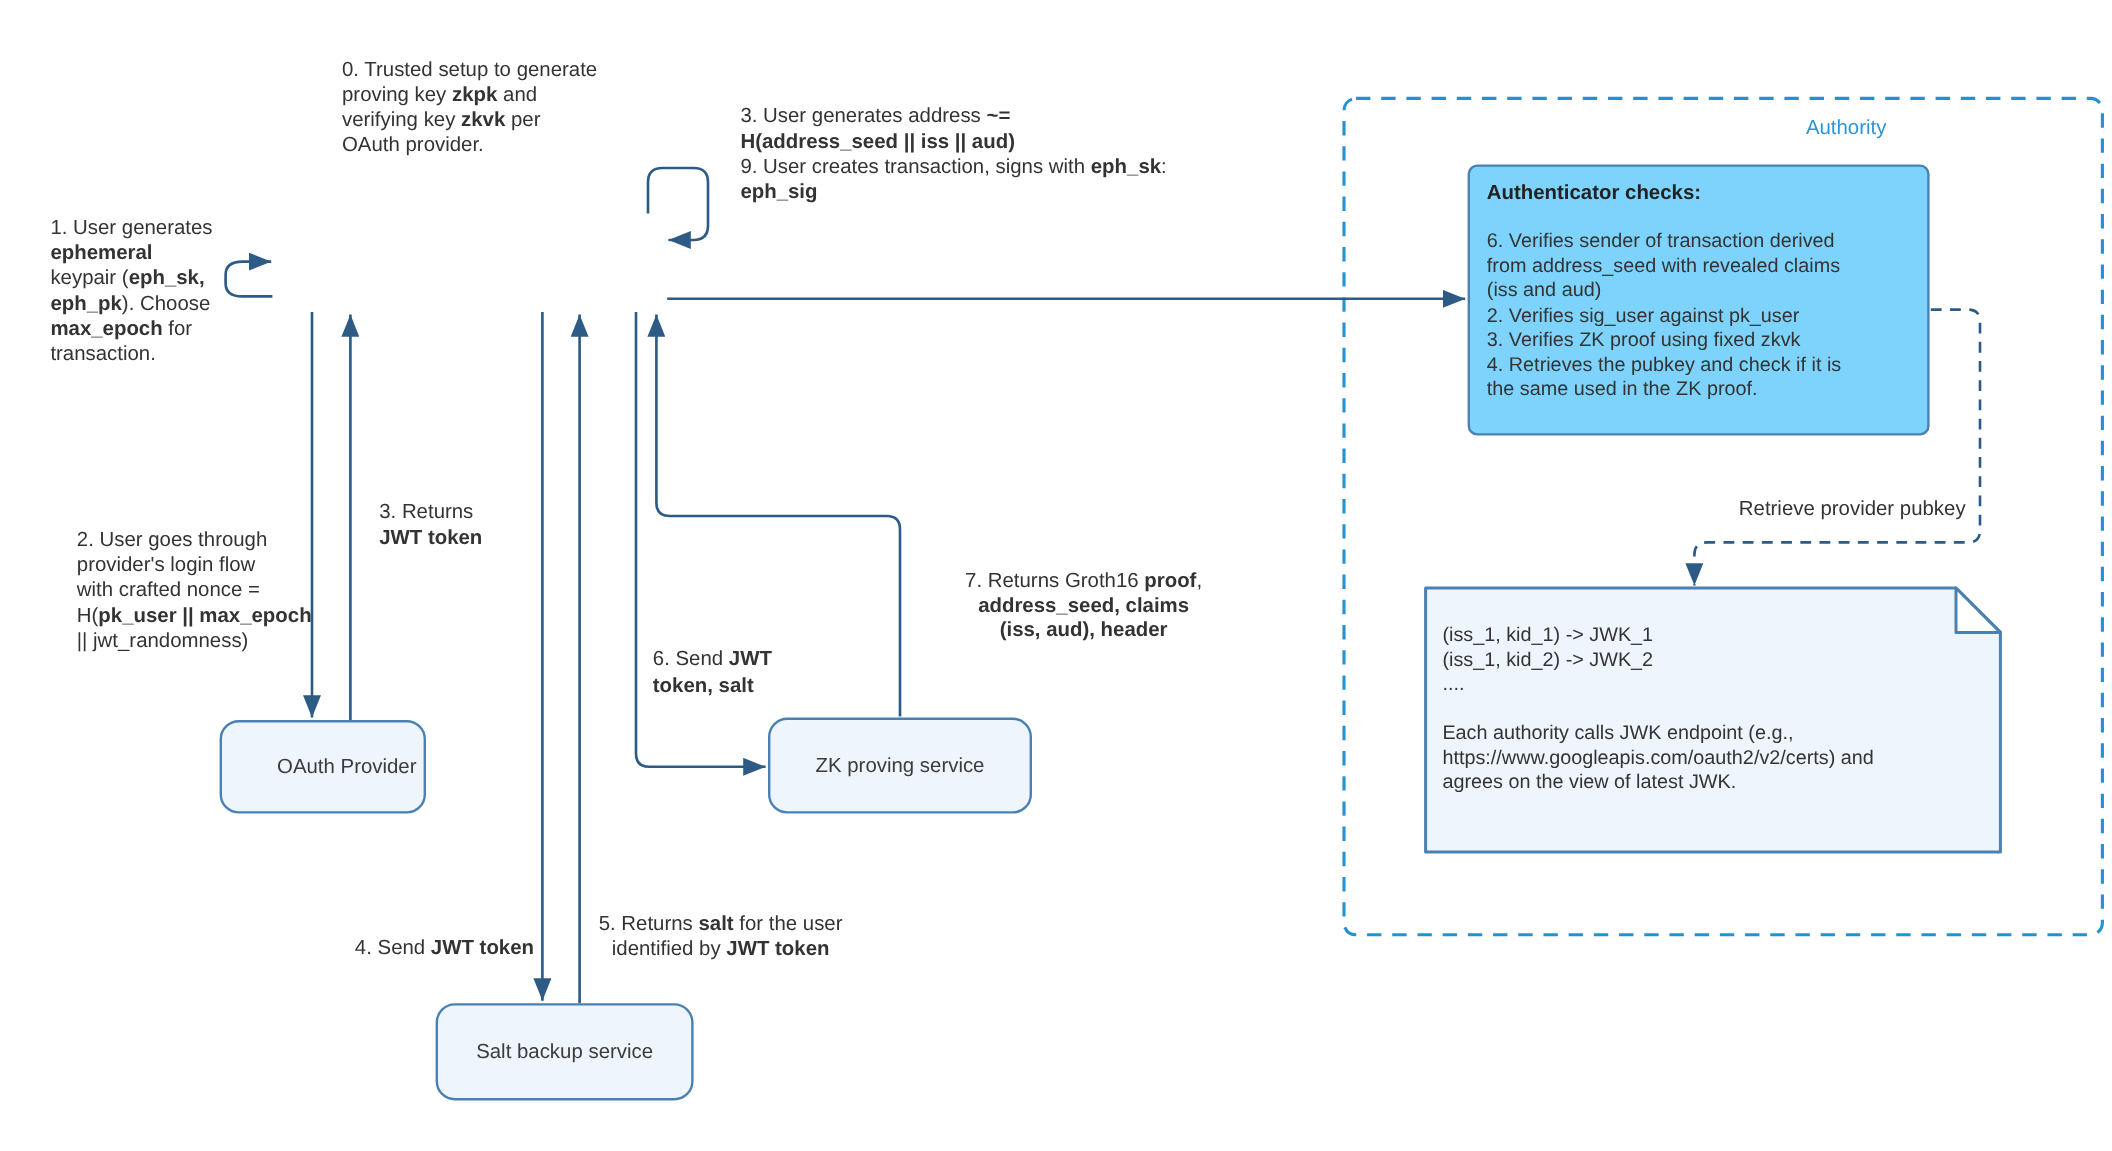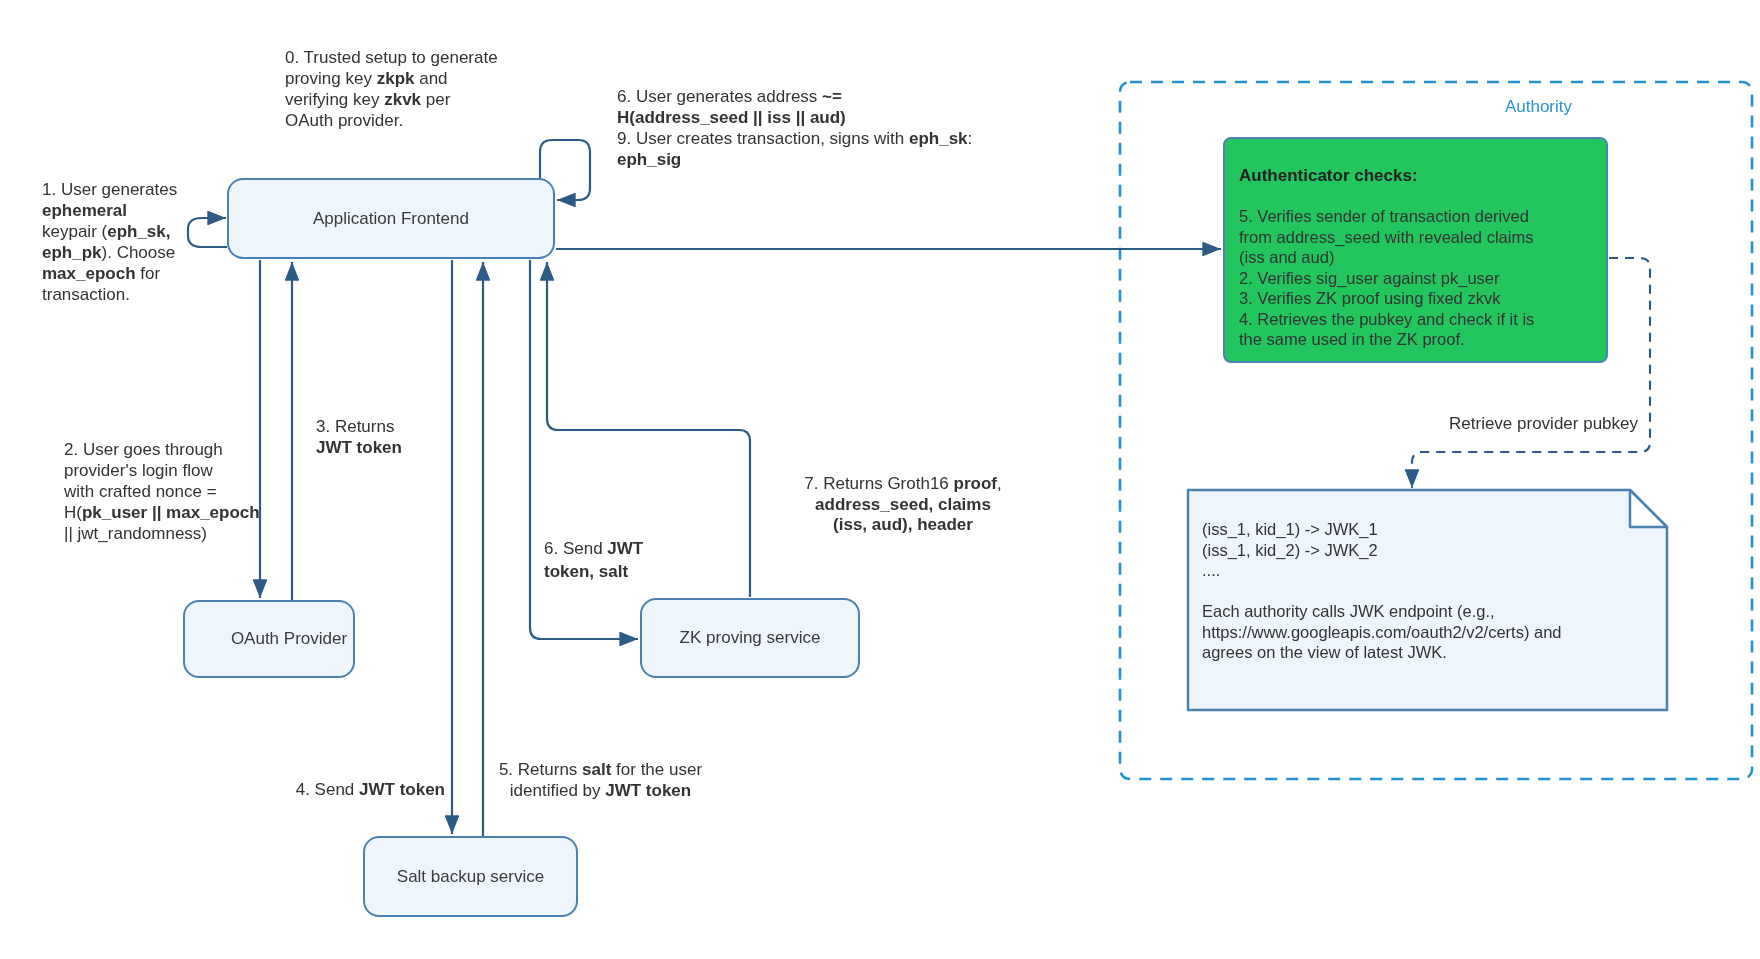--- a/index.html
+++ b/index.html
@@ -3,21 +3,21 @@
 <meta charset="utf-8">
 <style>
   html,body{margin:0;padding:0;background:#ffffff;}
   .canvas{position:relative;width:1760px;height:959px;background:#ffffff;
           font-family:"Liberation Sans",sans-serif;color:#333333;overflow:hidden;}
   .layer{position:absolute;left:0;top:0;width:1760px;height:959px;}
   .node{position:absolute;box-sizing:border-box;border:2.5px solid #4a80b2;border-radius:16px;
         background:#eef5fc;display:flex;align-items:center;justify-content:center;
         font-size:17px;color:#3b3b3b;text-align:center;}
   .panel{position:absolute;box-sizing:border-box;border:2.5px solid #4a80b2;border-radius:8px;
-         background:#22c55e;padding:26px 14px;}
+         background:#7dd3fc;padding:11px 14px;}
   .panel-title{font-weight:bold;font-size:17px;line-height:21px;color:#222;}
   .panel-body{font-size:16.5px;line-height:20.5px;white-space:pre-wrap;margin-top:20px;color:#333;}
   .ann{position:absolute;font-size:17px;line-height:21px;white-space:pre-wrap;color:#333;}
   .ann .b{font-weight:bold;}
   .center{text-align:center;}
   .right{text-align:right;}
   .authority-label{position:absolute;font-size:17px;color:#2b95d6;text-align:right;}
   .doc-text{position:absolute;box-sizing:border-box;}
   svg{display:block;}
 </style>
@@ -52,41 +52,38 @@
 
     <path d="M 483 836 L 483 262" fill="none" stroke="#2d5b85" stroke-width="2.2" marker-end="url(#arr)"></path>
 
     <path d="M 530 260 L 530 628 Q 530 639 541 639 L 638 639" fill="none" stroke="#2d5b85" stroke-width="2.2" marker-end="url(#arr)"></path>
 
     <path d="M 750 597 L 750 441 Q 750 430 739 430 L 558 430 Q 547 430 547 419 L 547 262" fill="none" stroke="#2d5b85" stroke-width="2.2" marker-end="url(#arr)"></path>
 
     <path d="M 1609 258 L 1640 258 Q 1650 258 1650 268 L 1650 442 Q 1650 452 1640 452 L 1423 452 Q 1412 452 1412 462 L 1412 488" fill="none" stroke="#2d5b85" stroke-width="2.2" stroke-dasharray="9 7" marker-end="url(#arr)"></path>
   </svg>
 
-  <div class="node" style="left:227px;top:178px;width:328px;height:81px;">
-    <span>Application Frontend</span>
-  </div>
 
   <div class="node" style="left:183px;top:600px;width:172px;height:78px;padding-left:40px;">
     <span>OAuth Provider</span>
   </div>
 
   <div class="node" style="left:363px;top:836px;width:215px;height:81px;">
     <span>Salt backup service</span>
   </div>
 
   <div class="node" style="left:640px;top:598px;width:220px;height:80px;">
     <span>ZK proving service</span>
   </div>
 
   <div class="authority-label" style="left:1292px;top:97px;width:280px;">Authority</div>
 
   <div class="panel" style="left:1223px;top:137px;width:385px;height:226px;">
     <div class="panel-title">Authenticator checks:</div>
-    <div class="panel-body"><span>5. Verifies sender of transaction derived
+    <div class="panel-body"><span>6. Verifies sender of transaction derived
 from address_seed with revealed claims
 (iss and aud)
 2. Verifies sig_user against pk_user
 3. Verifies ZK proof using fixed </span><span class="b">zkvk</span><span>
 4. Retrieves the pubkey and check if it is
 the same used in the ZK proof.</span></div>
   </div>
 
   <div class="ann right" style="left:1425px;top:413px;width:213px;">Retrieve provider pubkey</div>
 
@@ -126,19 +123,19 @@
   <div class="ann center" style="left:478px;top:759px;width:245px;"><span>5. Returns </span><span class="b">salt</span><span> for the user
 identified by </span><span class="b">JWT token</span></div>
 
   <div class="ann" style="left:544px;top:537px;width:120px;line-height:23px;"><span>6. Send </span><span class="b">JWT</span><span>
 </span><span class="b">token, salt</span></div>
 
   <div class="ann center" style="left:758px;top:474px;width:290px;line-height:20.5px;"><span>7. Returns Groth16 </span><span class="b">proof</span><span>,
 </span><span class="b">address_seed, claims</span><span>
 </span><span class="b">(iss, aud), header</span></div>
 
-  <div class="ann" style="left:617px;top:86px;width:450px;"><span>6. User generates address </span><span class="b">~=</span><span>
+  <div class="ann" style="left:617px;top:86px;width:450px;"><span>3. User generates address </span><span class="b">~=</span><span>
 </span><span class="b">H(address_seed || iss || aud)</span><span>
 9. User creates transaction, signs with </span><span class="b">eph_sk</span><span>:
 </span><span class="b">eph_sig</span></div>
 
 
 </div>
 
 </body></html>

